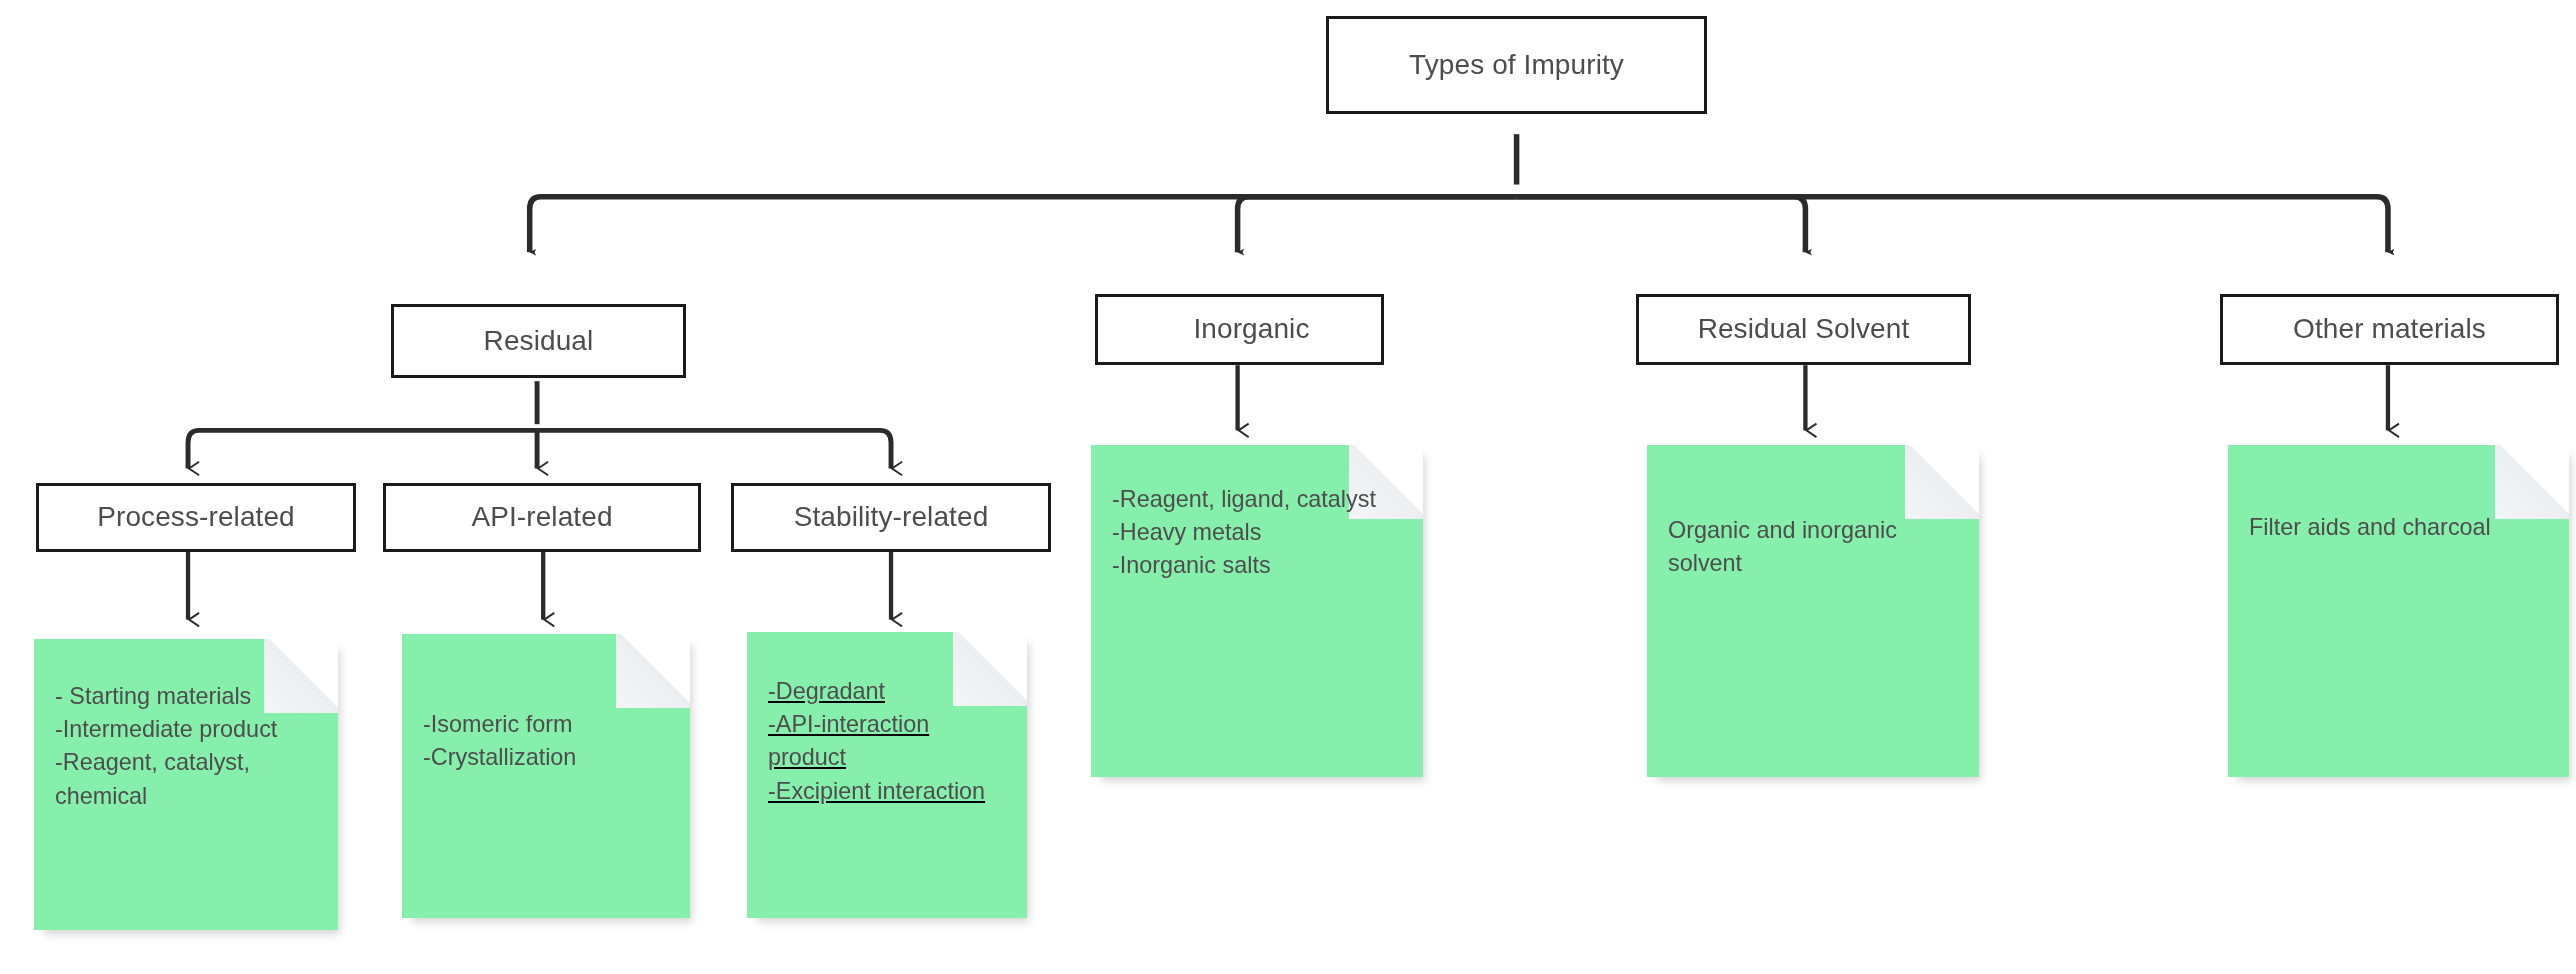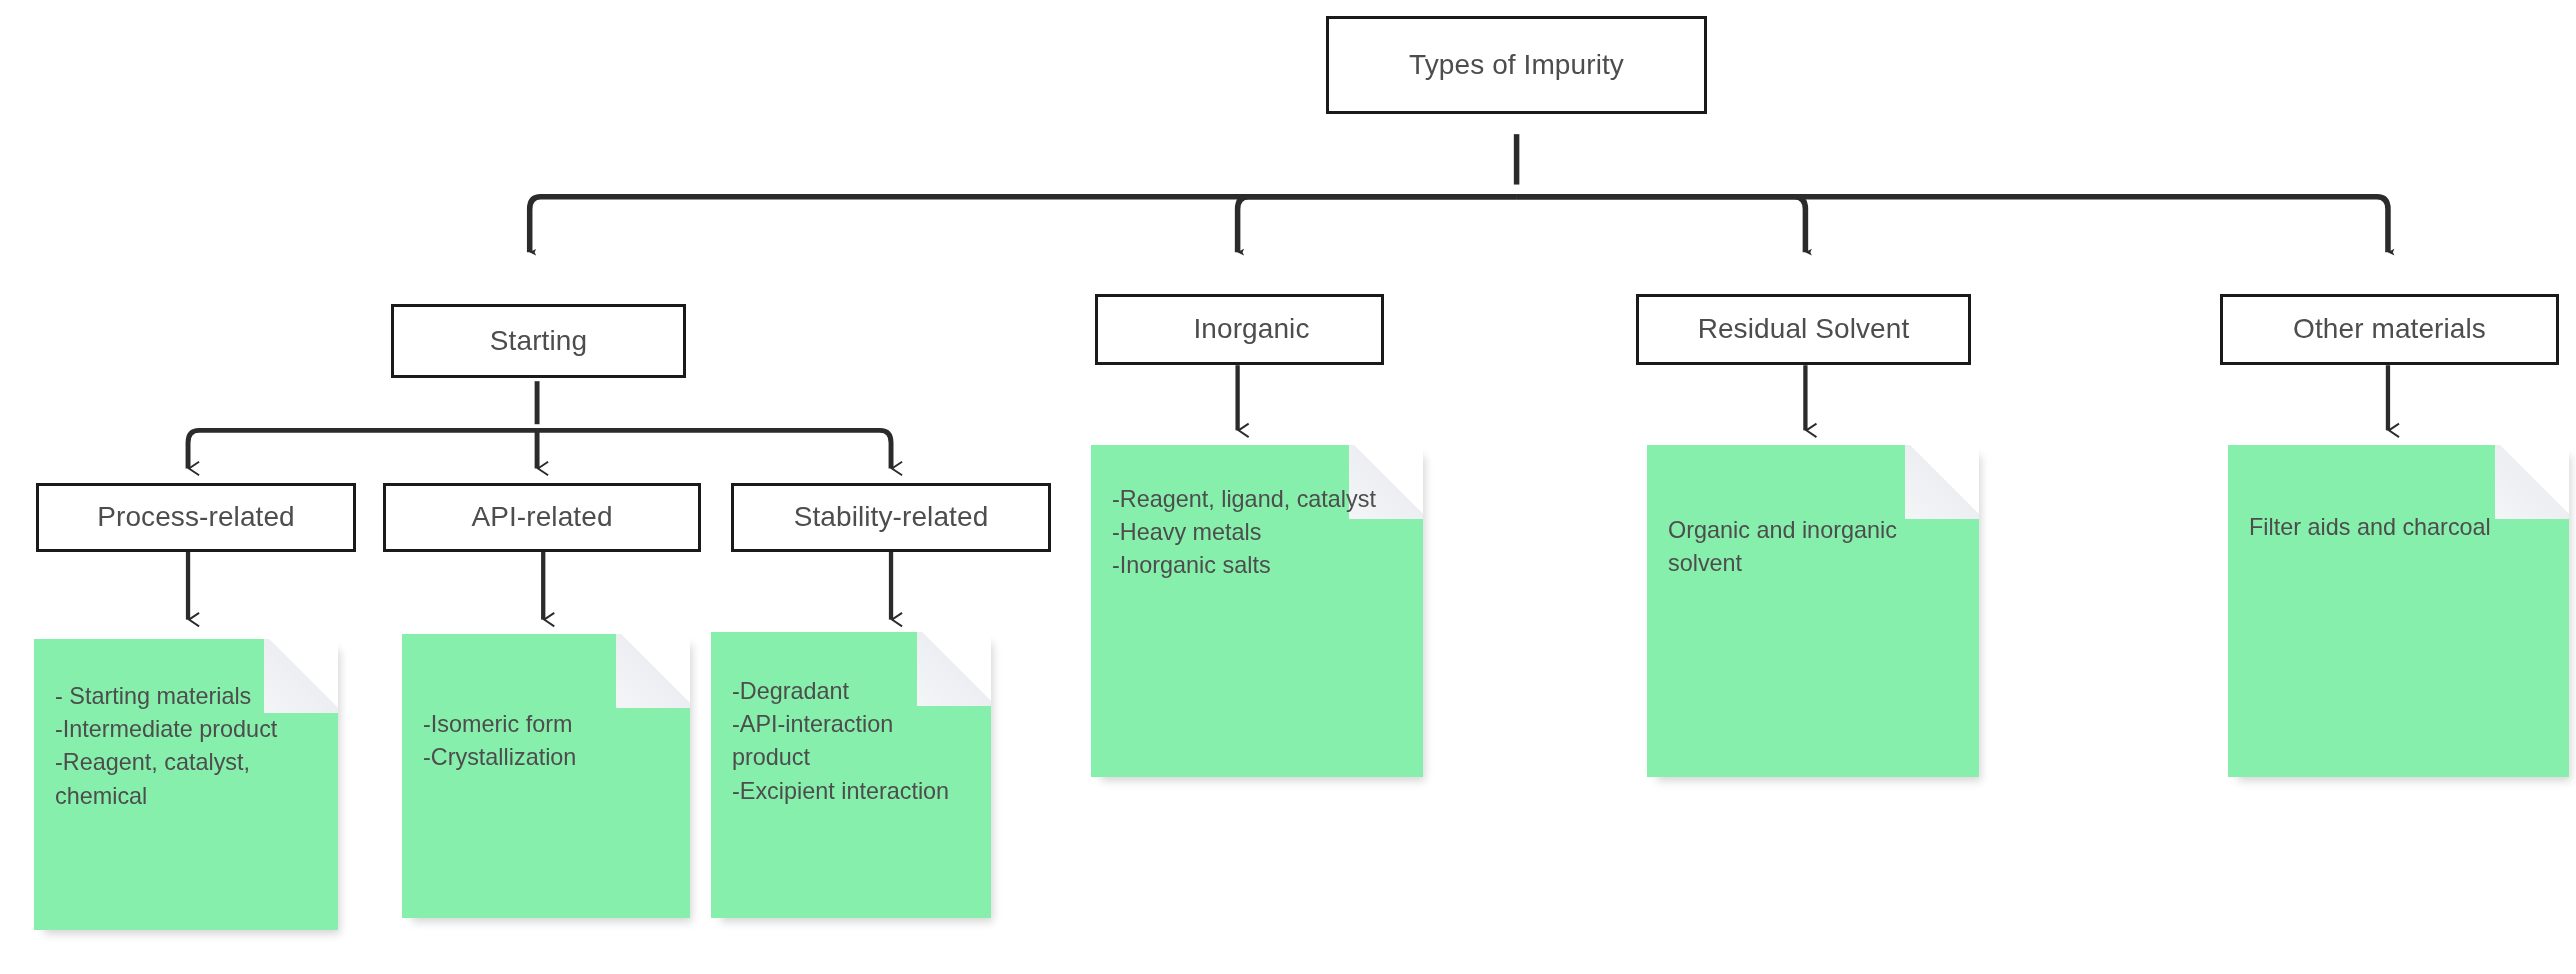--- a/index.html
+++ b/index.html
@@ -150,21 +150,21 @@
     <g stroke="#2b2b2b" stroke-width="7" fill="none">
       <path d="M 3886 594 L 3886 700" marker-end="url(#thinArrow)"></path>
     </g>
   </svg>
 
   <div class="node" style="left:1326px; top:16px; width:381px; height:98px;">
     <span class="node-label">Types of Impurity</span>
   </div>
 
   <div class="node" style="left:391px; top:304px; width:295px; height:74px;">
-    <span class="node-label">Starting</span>
+    <span class="node-label">Residual</span>
   </div>
 
   <div class="node" style="left:1095px; top:294px; width:289px; height:71px;padding-left:24px;">
     <span class="node-label">Inorganic</span>
   </div>
 
   <div class="node" style="left:1636px; top:294px; width:335px; height:71px;">
     <span class="node-label">Residual Solvent</span>
   </div>
 
@@ -188,21 +188,21 @@
     <span class="note-text">- Starting materials
 -Intermediate product
 -Reagent, catalyst, chemical</span>
   </div>
 
   <div class="note pad-b" style="left:402px; top:634px; width:288px; height:284px;">
     <span class="note-text">-Isomeric form
 -Crystallization</span>
   </div>
 
-  <div class="note pad-c" style="left:711px; top:632px; width:280px; height:286px;">
+  <div class="note pad-c" style="left:747px; top:632px; width:280px; height:286px;text-decoration:underline;">
     <span class="note-text">-Degradant
 -API-interaction product
 -Excipient interaction</span>
   </div>
 
   <div class="note pad-d" style="left:1091px; top:445px; width:332px; height:332px;">
     <span class="note-text">-Reagent, ligand, catalyst
 -Heavy metals
 -Inorganic salts</span>
   </div>

